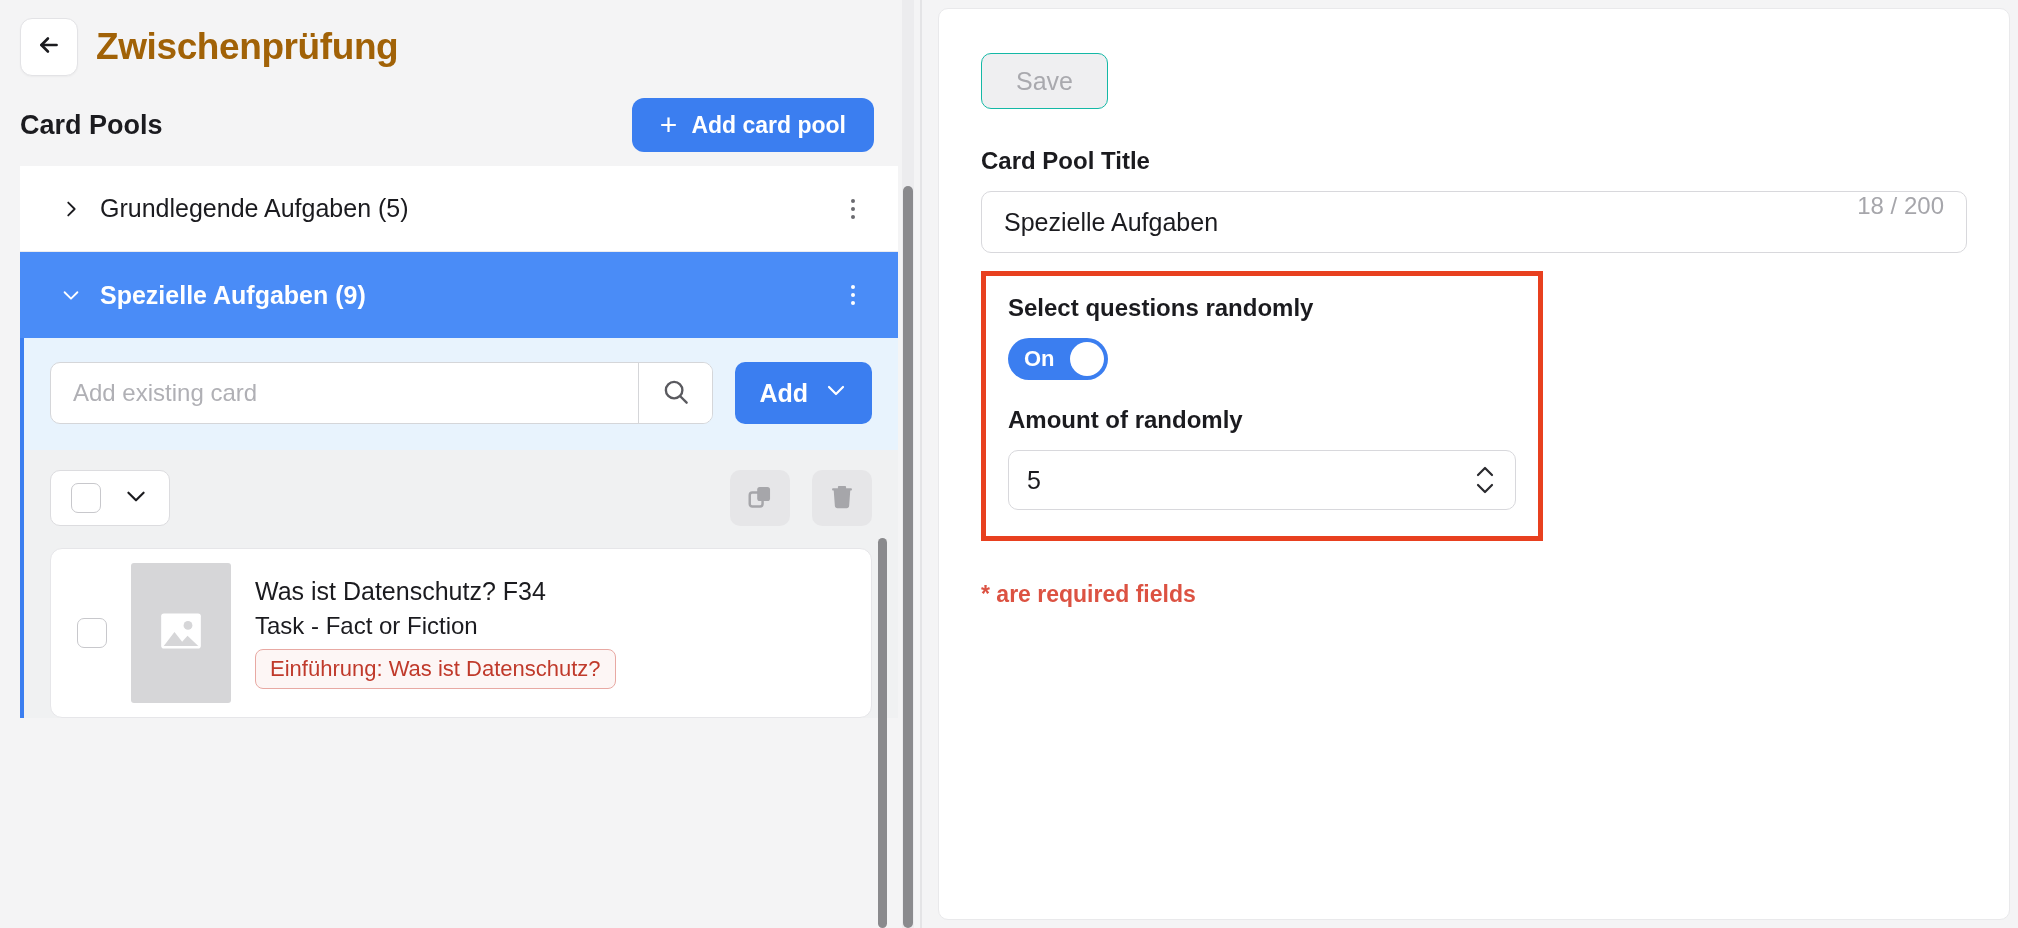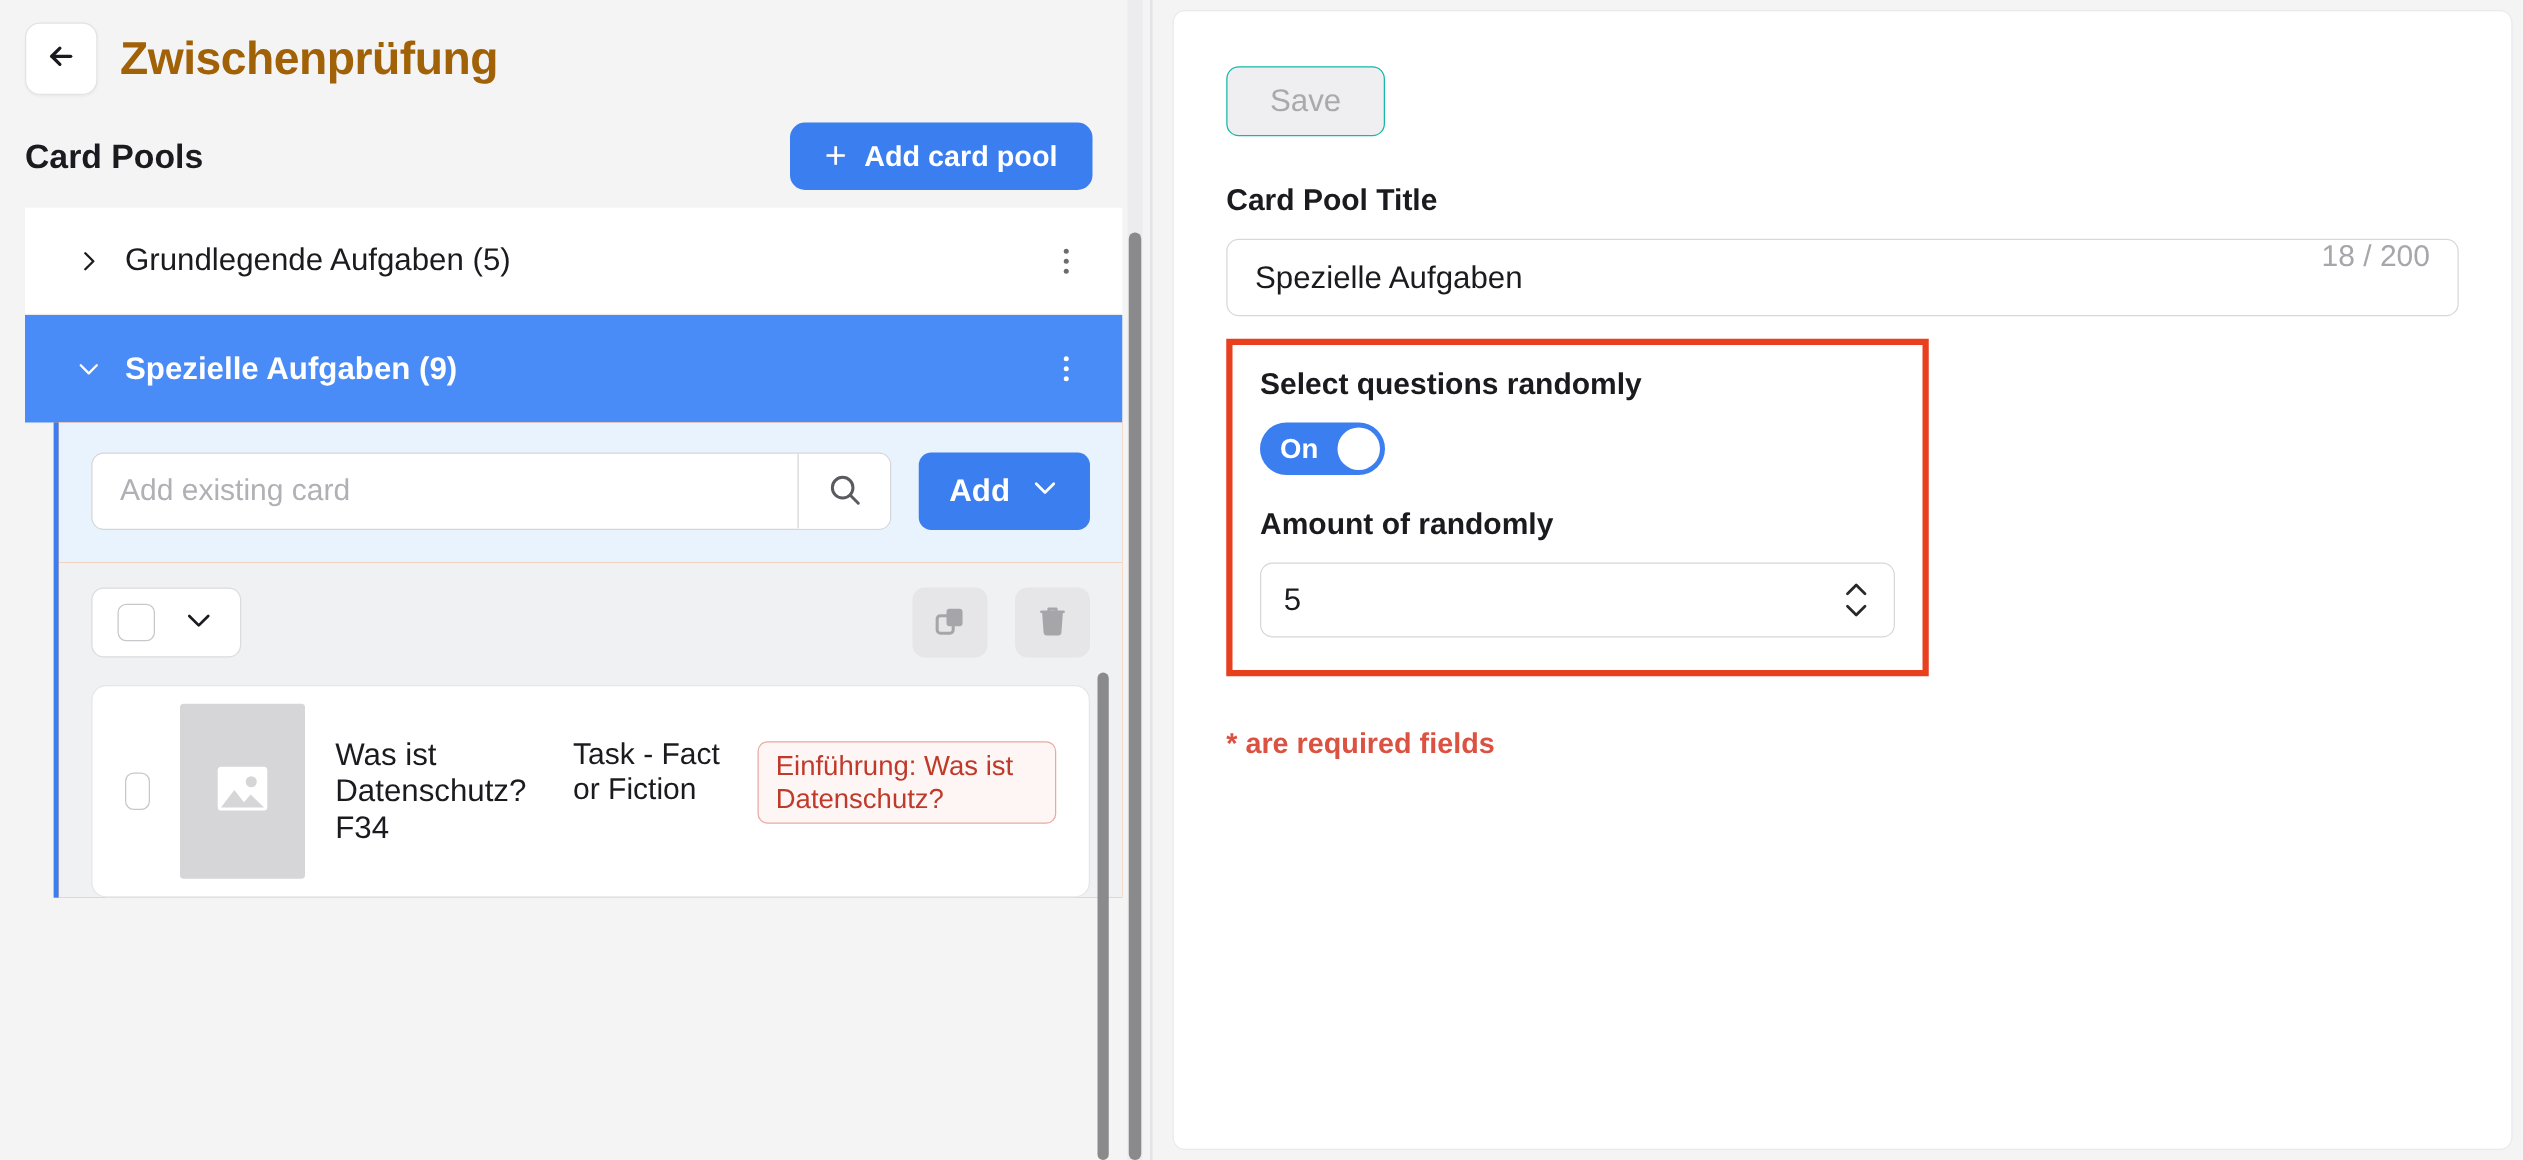--- a/index.html
+++ b/index.html
@@ -84,22 +84,21 @@
     width: 34px; height: 34px;
     display: flex; flex-direction: column; align-items: center; justify-content: center;
     gap: 4px; cursor: pointer;
   }
   .pool-kebab i { width: 4px; height: 4px; border-radius: 50%; background: #6b6b70; display:block; }
   .pool-row.active .pool-kebab i { background: #ffffff; }
 
   
   .pool-body {
     border-left: 4px solid #3b7ef0;
-    background: #f97316;
-    margin-left: 23px;
+    background: #22c55e;
   }
   .search-zone {
     background: #e8f3fd;
     padding: 24px 26px 26px 26px;
     display: flex; align-items: center; gap: 22px;
   }
   .search-combo {
     flex: 1;
     display: flex; align-items: stretch;
     background: #ffffff;
@@ -177,21 +176,21 @@
     padding: 0 26px;
     gap: 24px;
   }
   .card-thumb {
     width: 100px; height: 140px;
     background: #d6d6d8;
     border-radius: 3px;
     display: flex; align-items: center; justify-content: center;
     flex: 0 0 100px;
   }
-  .card-text { display: flex; flex-direction: row; gap: 6px; }
+  .card-text { display: flex; flex-direction: column; gap: 6px; }
   .card-title { font-size: 25px; color: #1b1b1f; }
   .card-sub { font-size: 24px; color: #1b1b1f; }
   .card-tag {
     align-self: flex-start;
     border: 1px solid #e8a9a3;
     background: #fdf6f5;
     color: #c03a2b;
     border-radius: 8px;
     font-size: 22px;
     padding: 6px 14px;

